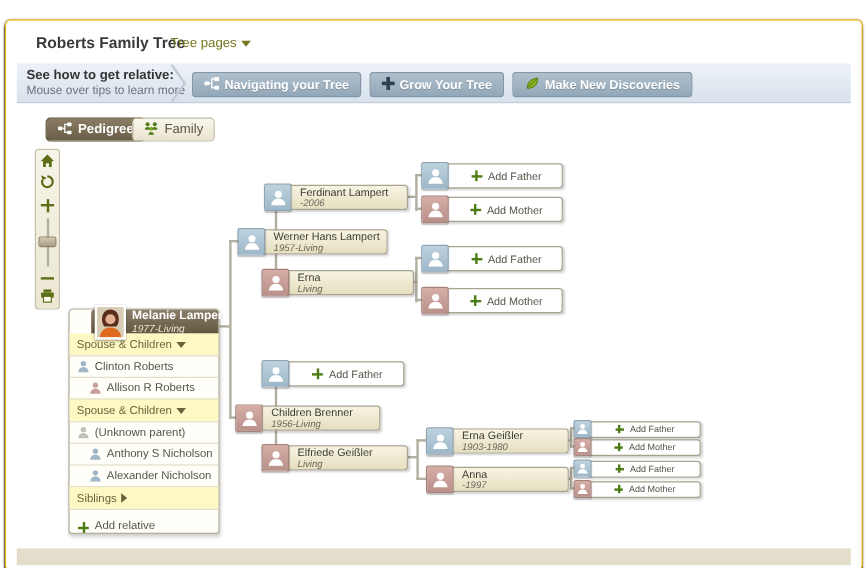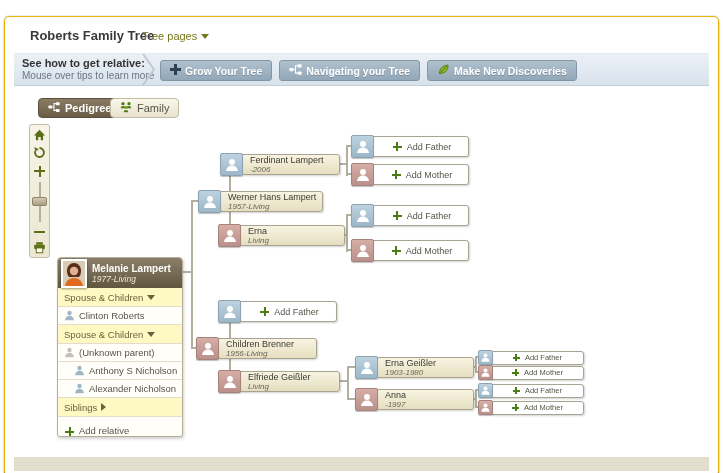--- a/index.html
+++ b/index.html
@@ -40,22 +40,22 @@
   .cross::after{content:"";position:absolute;top:0;bottom:0;left:4.5px;width:2px;background:#5c6e16;}
   .minus{width:11px;height:2px;background:#5c6e16;display:inline-block;}
   .slider{position:relative;width:17px;height:40px;cursor:pointer;}
   .slider-track{position:absolute;left:7.5px;top:0;width:2px;height:40px;background:#b5b09a;}
   .slider-handle{position:absolute;left:1px;top:15px;width:15px;height:9px;border-radius:2px;
     background:linear-gradient(#d2cab2,#a89f85);border:1px solid #8d8469;box-sizing:border-box;cursor:grab;}
   
   .panel{position:absolute;left:52px;top:240px;width:124px;background:#fffef8;
     border:1px solid #b3ae99;border-radius:4px 4px 3px 3px;box-shadow:1px 2px 3px rgba(0,0,0,.18);
     font-size:9.5px;color:#55554a;z-index:5;}
-  .panel-head{height:30px;border-radius:3px 3px 0 0;background:linear-gradient(#8b7f6a,#61563e);
-    display:flex;align-items:center;cursor:pointer;}
+  .panel-head{height:20px;border-radius:3px 3px 0 0;background:linear-gradient(#8b7f6a,#61563e);
+    display:flex;align-items:center;cursor:pointer;margin-left:18px;}
   .photo{width:22px;height:25px;margin-left:3px;border:2px solid #fff;box-shadow:0 1px 2px rgba(0,0,0,.4);
     background:#ddd0b8;flex:none;}
   .ph-name{font-size:10px;font-weight:bold;color:#fff;line-height:11px;white-space:nowrap;}
   .ph-dates{font-size:8.5px;font-style:italic;color:#ece6d6;line-height:10px;}
   .prow{display:flex;align-items:center;gap:4px;padding:0 6px;height:17px;border-top:1px solid #e2decb;cursor:pointer;
     white-space:nowrap;}
   .prow.sec{background:#fef9c3;color:#6b5f3c;height:18px;}
   .prow.ind{padding-left:16px;}
   .tri-r{width:0;height:0;border-top:4px solid transparent;border-bottom:4px solid transparent;
     border-left:5px solid #6b5f3c;display:inline-block;}
@@ -105,37 +105,37 @@
     <div class="banner-heading">See how to get relative:</div>
     <div class="banner-sub">Mouse over tips to learn more</div>
     <span class="banner-chev">
       <svg width="14" height="31">
           <path d="M1 0 L12 15.5 L1 31" stroke="#c0cad4" stroke-width="2" fill="none"></path>
         </svg>
     </span>
     <div class="banner-btns">
       <div class="bbtn">
         <span>
-          <svg width="11" height="11" viewBox="0 0 11 11">
-              <rect x="0" y="4" width="11" height="3" fill="#2e4152"></rect>
-              <rect x="4" y="0" width="3" height="11" fill="#2e4152"></rect>
-            </svg>
-        </span>
-        <span>Grow Your Tree</span>
-      </div>
-      <div class="bbtn">
-        <span>
           <svg width="13" height="13" viewBox="0 0 16 16">
               <rect x="0.5" y="6" width="5" height="4" rx="1" fill="#fff"></rect>
               <rect x="10.5" y="1.5" width="5" height="4" rx="1" fill="#fff"></rect>
               <rect x="10.5" y="10.5" width="5" height="4" rx="1" fill="#fff"></rect>
               <path d="M5.5 8 H8 M8 8 V3.5 H10.5 M8 8 V12.5 H10.5" stroke="#fff" stroke-width="1.4" fill="none"></path>
             </svg>
         </span>
         <span>Navigating your Tree</span>
+      </div>
+      <div class="bbtn">
+        <span>
+          <svg width="11" height="11" viewBox="0 0 11 11">
+              <rect x="0" y="4" width="11" height="3" fill="#2e4152"></rect>
+              <rect x="4" y="0" width="3" height="11" fill="#2e4152"></rect>
+            </svg>
+        </span>
+        <span>Grow Your Tree</span>
       </div>
       <div class="bbtn">
         <span>
           <svg width="13" height="13" viewBox="0 0 16 16">
               <path d="M3 13C3 6 8 3 13.5 2.5c.5 7-4 10.5-10.5 10.5z" fill="#8ab421" stroke="#55720f" stroke-width="1"></path>
               <path d="M4 12C6.5 9 9.5 6 12.5 3.8" stroke="#55720f" stroke-width="1" fill="none"></path>
             </svg>
         </span>
         <span>Make New Discoveries</span>
       </div>
@@ -449,20 +449,27 @@
       <span>Spouse &amp; Children</span>
       <span class="tri-d2"></span>
     </div>
     <div class="prow">
       <svg class="ppico blue" viewBox="0 0 20 20">
           <circle cx="10" cy="5.5" r="4" fill="currentColor"></circle>
           <path d="M10 10.5c-4.6 0-7.4 3.2-8 8h16c-.6-4.8-3.4-8-8-8z" fill="currentColor"></path>
         </svg>
       <span>Clinton Roberts</span>
     </div>
+    <div class="prow ind">
+      <svg class="ppico pink" viewBox="0 0 20 20">
+          <circle cx="10" cy="5.5" r="4" fill="currentColor"></circle>
+          <path d="M10 10.5c-4.6 0-7.4 3.2-8 8h16c-.6-4.8-3.4-8-8-8z" fill="currentColor"></path>
+        </svg>
+      <span>Allison R Roberts</span>
+    </div>
     <div class="prow sec">
       <span>Spouse &amp; Children</span>
       <span class="tri-d2"></span>
     </div>
     <div class="prow">
       <svg class="ppico gray" viewBox="0 0 20 20">
           <circle cx="10" cy="5.5" r="4" fill="currentColor"></circle>
           <path d="M10 10.5c-4.6 0-7.4 3.2-8 8h16c-.6-4.8-3.4-8-8-8z" fill="currentColor"></path>
         </svg>
       <span>(Unknown parent)</span>

